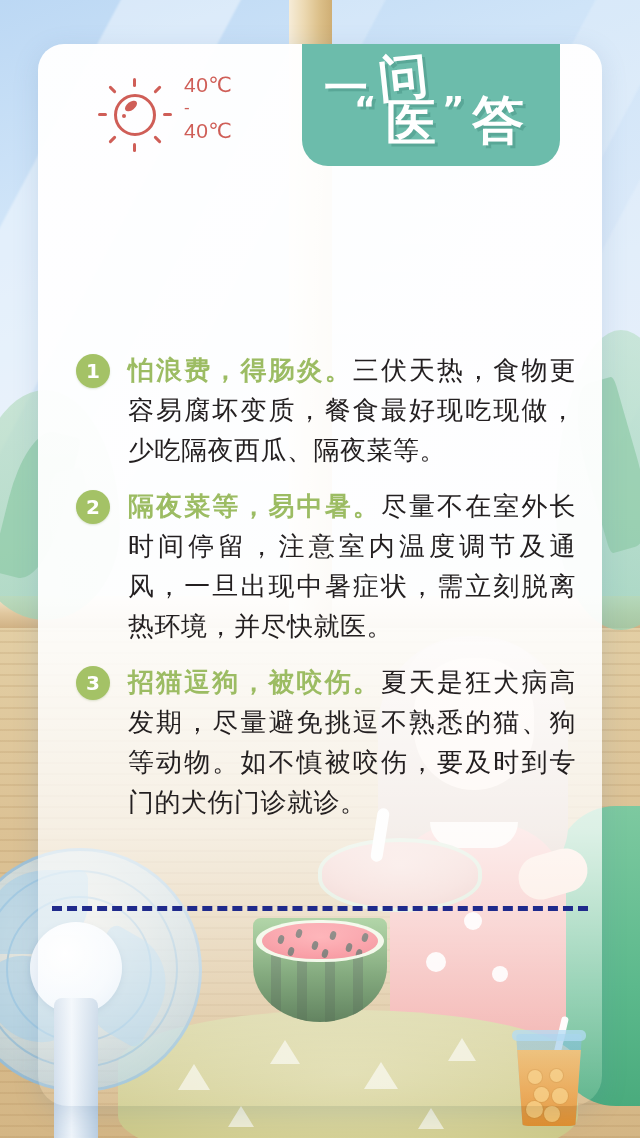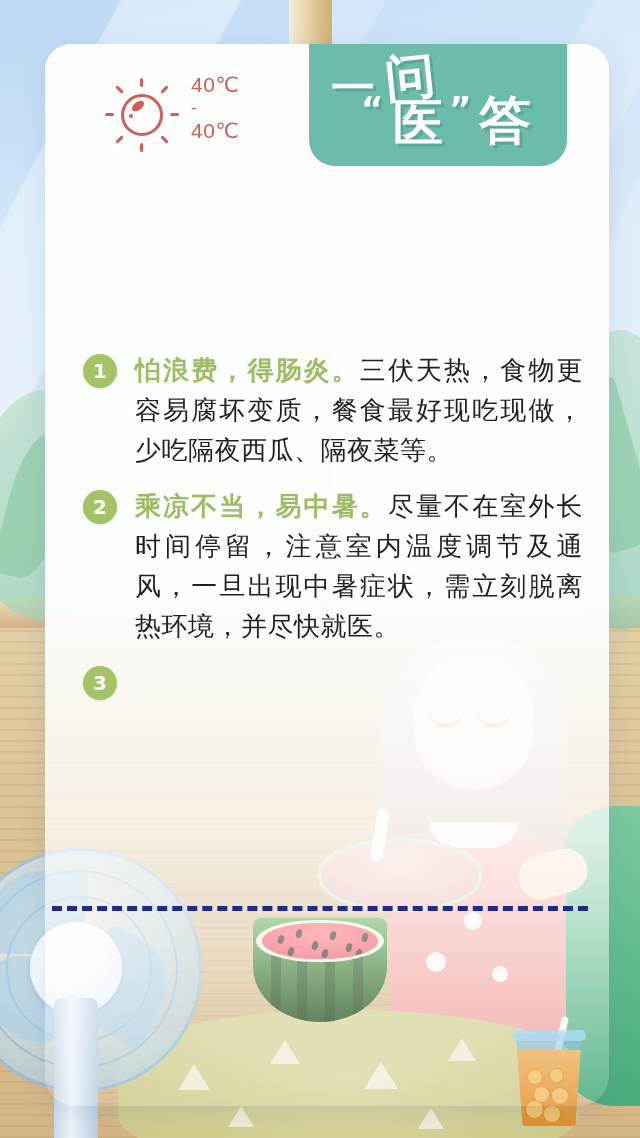--- a/index.html
+++ b/index.html
@@ -150,21 +150,21 @@
   }
   .melon-flesh{
     position:absolute;left:9px;top:5px;width:116px;height:36px;border-radius:58px/19px;
     background:radial-gradient(ellipse at 50% 40%,#fd6e77 0%,#f4515f 60%,#e2414f 100%);
     overflow:hidden;
   }
   .seed{position:absolute;width:6px;height:9px;border-radius:50%;background:#231d16;transform:rotate(18deg);}
 
   
   .card{
-    position:absolute;left:45px;top:44px;width:564px;height:1062px;
+    position:absolute;left:38px;top:44px;width:564px;height:1062px;
     background:linear-gradient(180deg,rgba(255,255,255,.97) 0%,rgba(255,255,255,.95) 52%,rgba(255,255,255,.74) 74%,rgba(255,255,255,.40) 88%,rgba(255,255,255,.13) 100%);
     border-radius:26px 26px 30px 30px;
     box-shadow:0 6px 26px rgba(90,130,170,.18);
   }
 
   
   .weather{position:absolute;left:60px;top:24px;width:200px;height:96px;}
   .sun{position:absolute;left:0;top:10px;width:74px;height:74px;}
   .sun-core{
     position:absolute;left:16px;top:16px;width:42px;height:42px;border-radius:50%;
@@ -376,25 +376,26 @@
 
     <div class="list">
 
       <div class="item">
         <div class="num">1</div>
         <div class="txt"><span class="lead">怕浪费，得肠炎。</span><span>三伏天热，食物更容易腐坏变质，餐食最好现吃现做，少吃隔夜西瓜、隔夜菜等。</span></div>
       </div>
 
       <div class="item">
         <div class="num">2</div>
-        <div class="txt"><span class="lead">乘凉不当，易中暑。</span><span>尽量不在室外长时间停留，注意室内温度调节及通风，一旦出现中暑症状，需立刻脱离热环境，并尽快就医。</span></div>
+        <div class="txt"><span class="lead">隔夜菜等，易中暑。</span><span>尽量不在室外长时间停留，注意室内温度调节及通风，一旦出现中暑症状，需立刻脱离热环境，并尽快就医。</span></div>
       </div>
 
       <div class="item">
         <div class="num">3</div>
+        <div class="txt"><span class="lead">招猫逗狗，被咬伤。</span><span>夏天是狂犬病高发期，尽量避免挑逗不熟悉的猫、狗等动物。如不慎被咬伤，要及时到专门的犬伤门诊就诊。</span></div>
       </div>
 
     </div>
   </div>
 
   <div class="divider"></div>
 
 
 </div>
 

